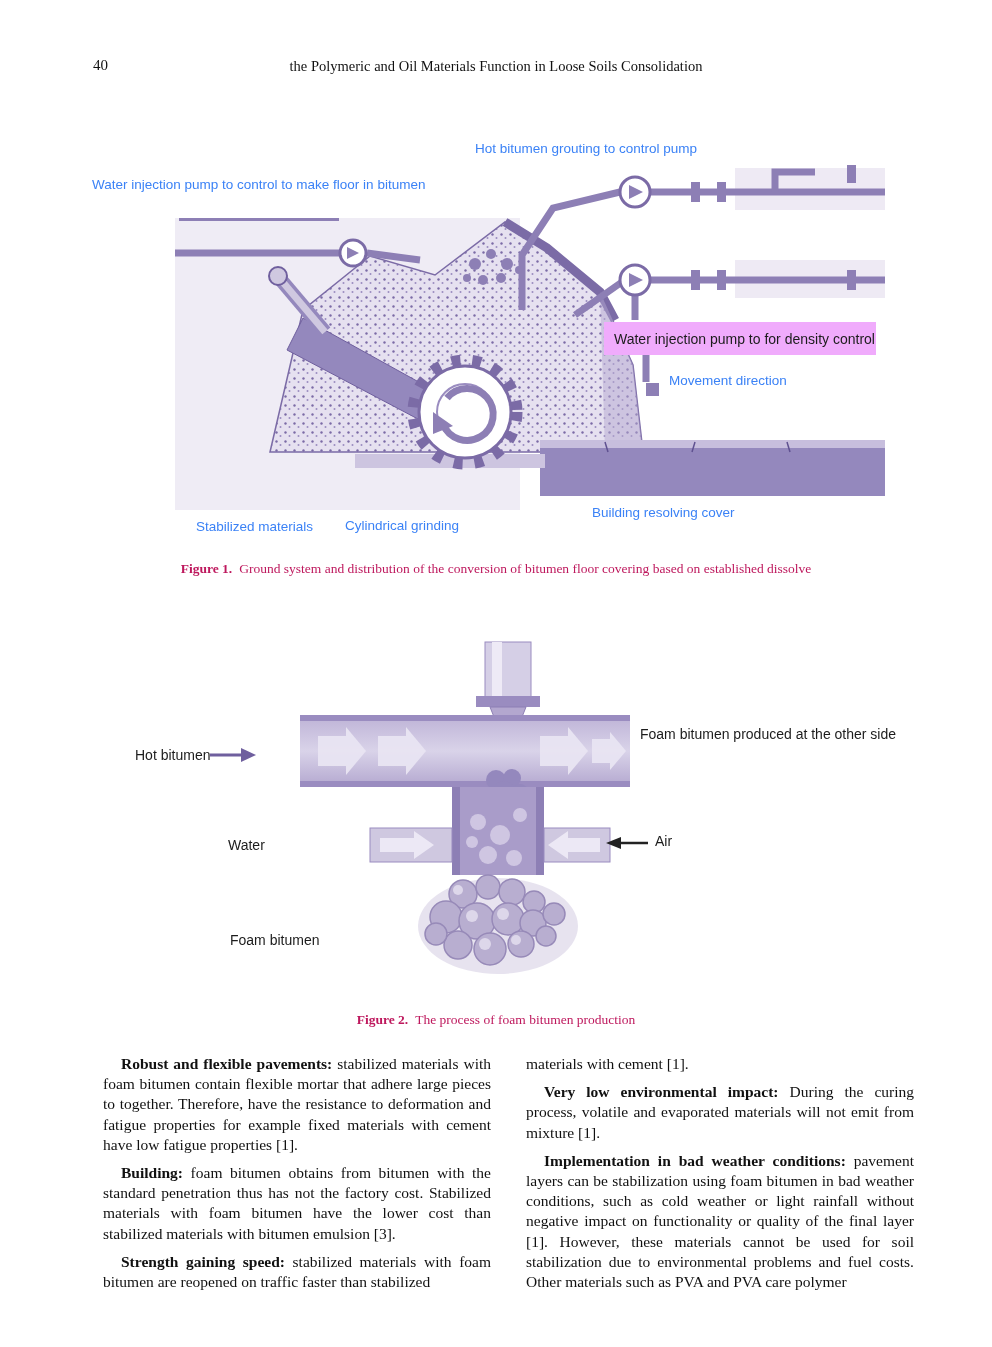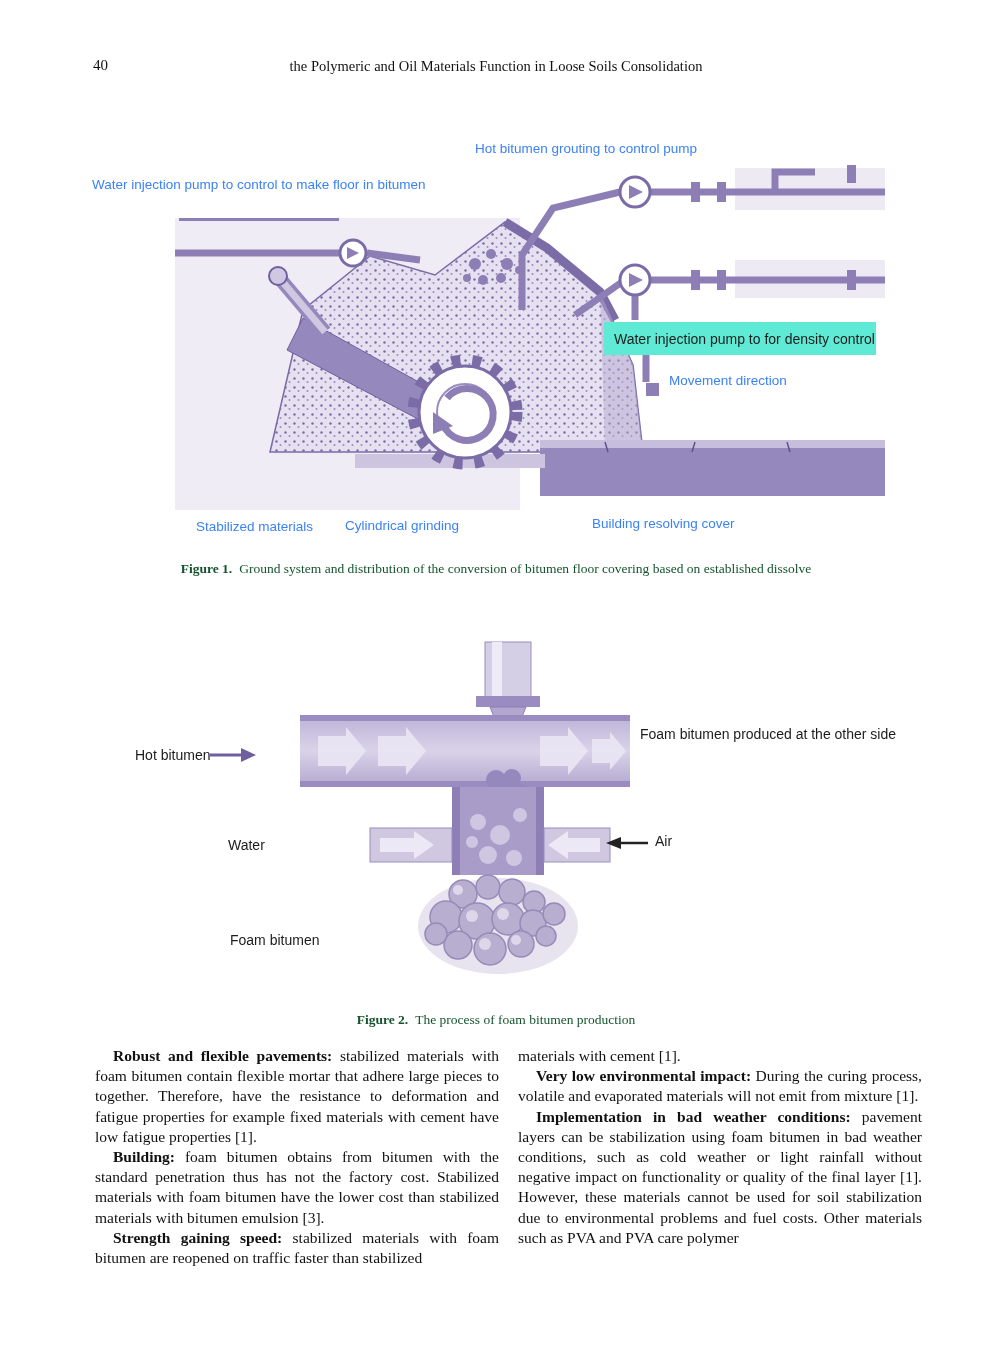--- a/index.html
+++ b/index.html
@@ -10,32 +10,32 @@
   
   .hdr-num{left:93px;top:57px;font-size:15px;}
   .hdr-title{left:20px;top:57px;width:952px;text-align:center;font-size:14.5px;line-height:19px;}
   .hdr-title .etal{font-style:italic;}
 
   
   .fig1-label{position:absolute;font-family:"Liberation Sans",sans-serif;font-size:13.5px;
               color:#3b82f6;white-space:nowrap;}
   .fig2-label{position:absolute;font-family:Liberation Sans, sans-serif;font-size:14px;
               color:#1c1c1c;white-space:nowrap;}
-  .caption{position:absolute;left:0;width:100%;text-align:center;font-size:13.5px;color:#14532d;}
+  .caption{position:absolute;left:0;width:100%;text-align:center;font-size:13.5px;color:#be185d;}
   .caption b{font-weight:bold;margin-right:7px;}
 
-  .density-box{position:absolute;left:604px;top:322px;width:262px;height:33px;background:#5eead4;
+  .density-box{position:absolute;left:604px;top:322px;width:262px;height:33px;background:#f0abfc;
                display:flex;align-items:center;padding-left:10px;
                font-family:"Liberation Sans",sans-serif;font-size:14px;color:#1c1c1c;}
   .move-square{position:absolute;left:646px;top:383px;width:13px;height:13px;background:#8d7fb5;}
 
   
   .cols{position:absolute;left:95px;top:1046px;width:827px;display:flex;gap:19px;}
   .col{width:404px;font-size:15.5px;line-height:20.2px;text-align:justify;}
-  .col p{margin:0;text-indent:18px;}
+  .col p{margin:8px;text-indent:18px;}
   .col p.cont{text-indent:0;}
   .col b{font-weight:bold;}
 </style>
 </head>
 <body>
 
 <div class="abs hdr-num">40</div>
 <div class="abs hdr-title">
   <div>the Polymeric and Oil Materials Function in Loose Soils Consolidation</div>
 </div>
@@ -125,21 +125,21 @@
   </g>
 </svg>
 
 <div class="fig1-label" style="left:475px;top:141px">Hot bitumen grouting to control pump</div>
 <div class="fig1-label" style="left:92px;top:177px">Water injection pump to control to make floor in bitumen</div>
 <div class="density-box">Water injection pump to for density control</div>
 <div class="move-square"></div>
 <div class="fig1-label" style="left:669px;top:373px">Movement direction</div>
 <div class="fig1-label" style="left:196px;top:519px">Stabilized materials</div>
 <div class="fig1-label" style="left:345px;top:518px">Cylindrical grinding</div>
-<div class="fig1-label" style="left:592px;top:516px">Building resolving cover</div>
+<div class="fig1-label" style="left:592px;top:505px">Building resolving cover</div>
 <div class="caption" style="top:561px">
   <b>Figure 1.</b><span>Ground system and distribution of the conversion of bitumen floor covering based on established dissolve</span>
 </div>
 
 <svg class="abs" style="left:300px;top:630px" width="410" height="345" viewBox="0 0 410 345">
   <defs>
     <linearGradient id="pg" x1="0" y1="0" x2="0" y2="1">
       <stop offset="0" stop-color="#bdb2d6"></stop>
       <stop offset="0.5" stop-color="#d9d3e9"></stop>
       <stop offset="1" stop-color="#b3a7cf"></stop>

